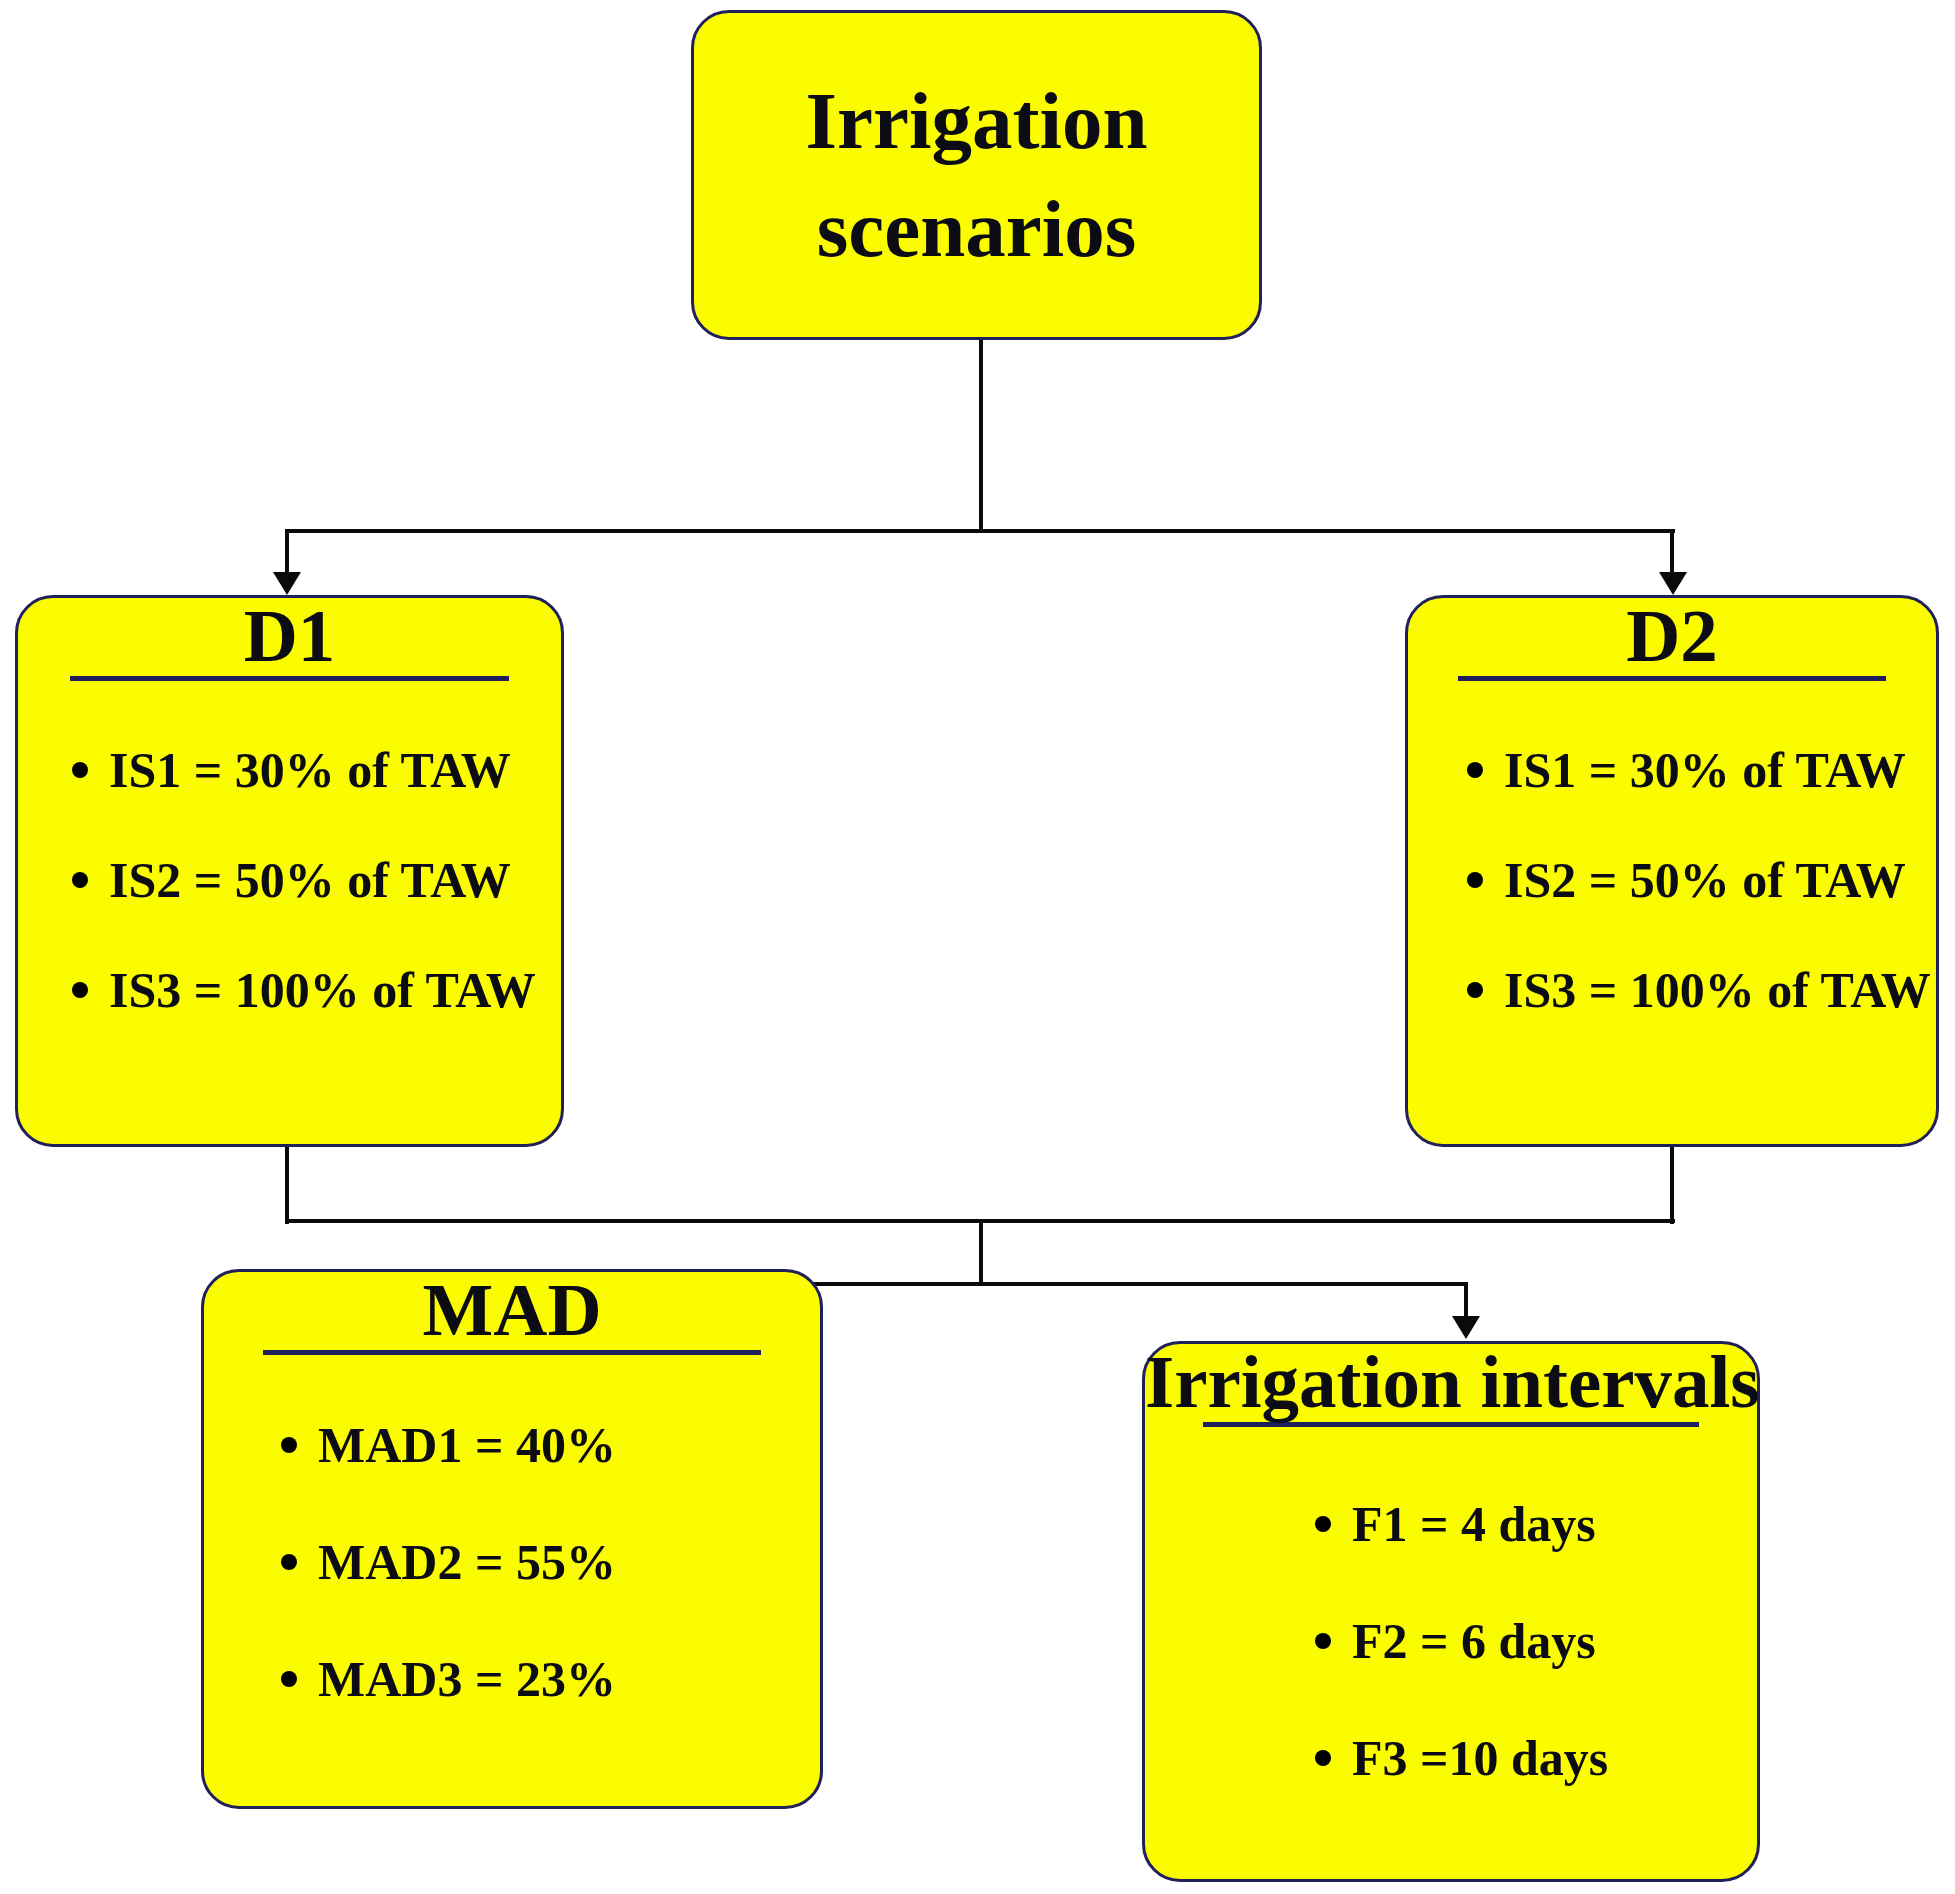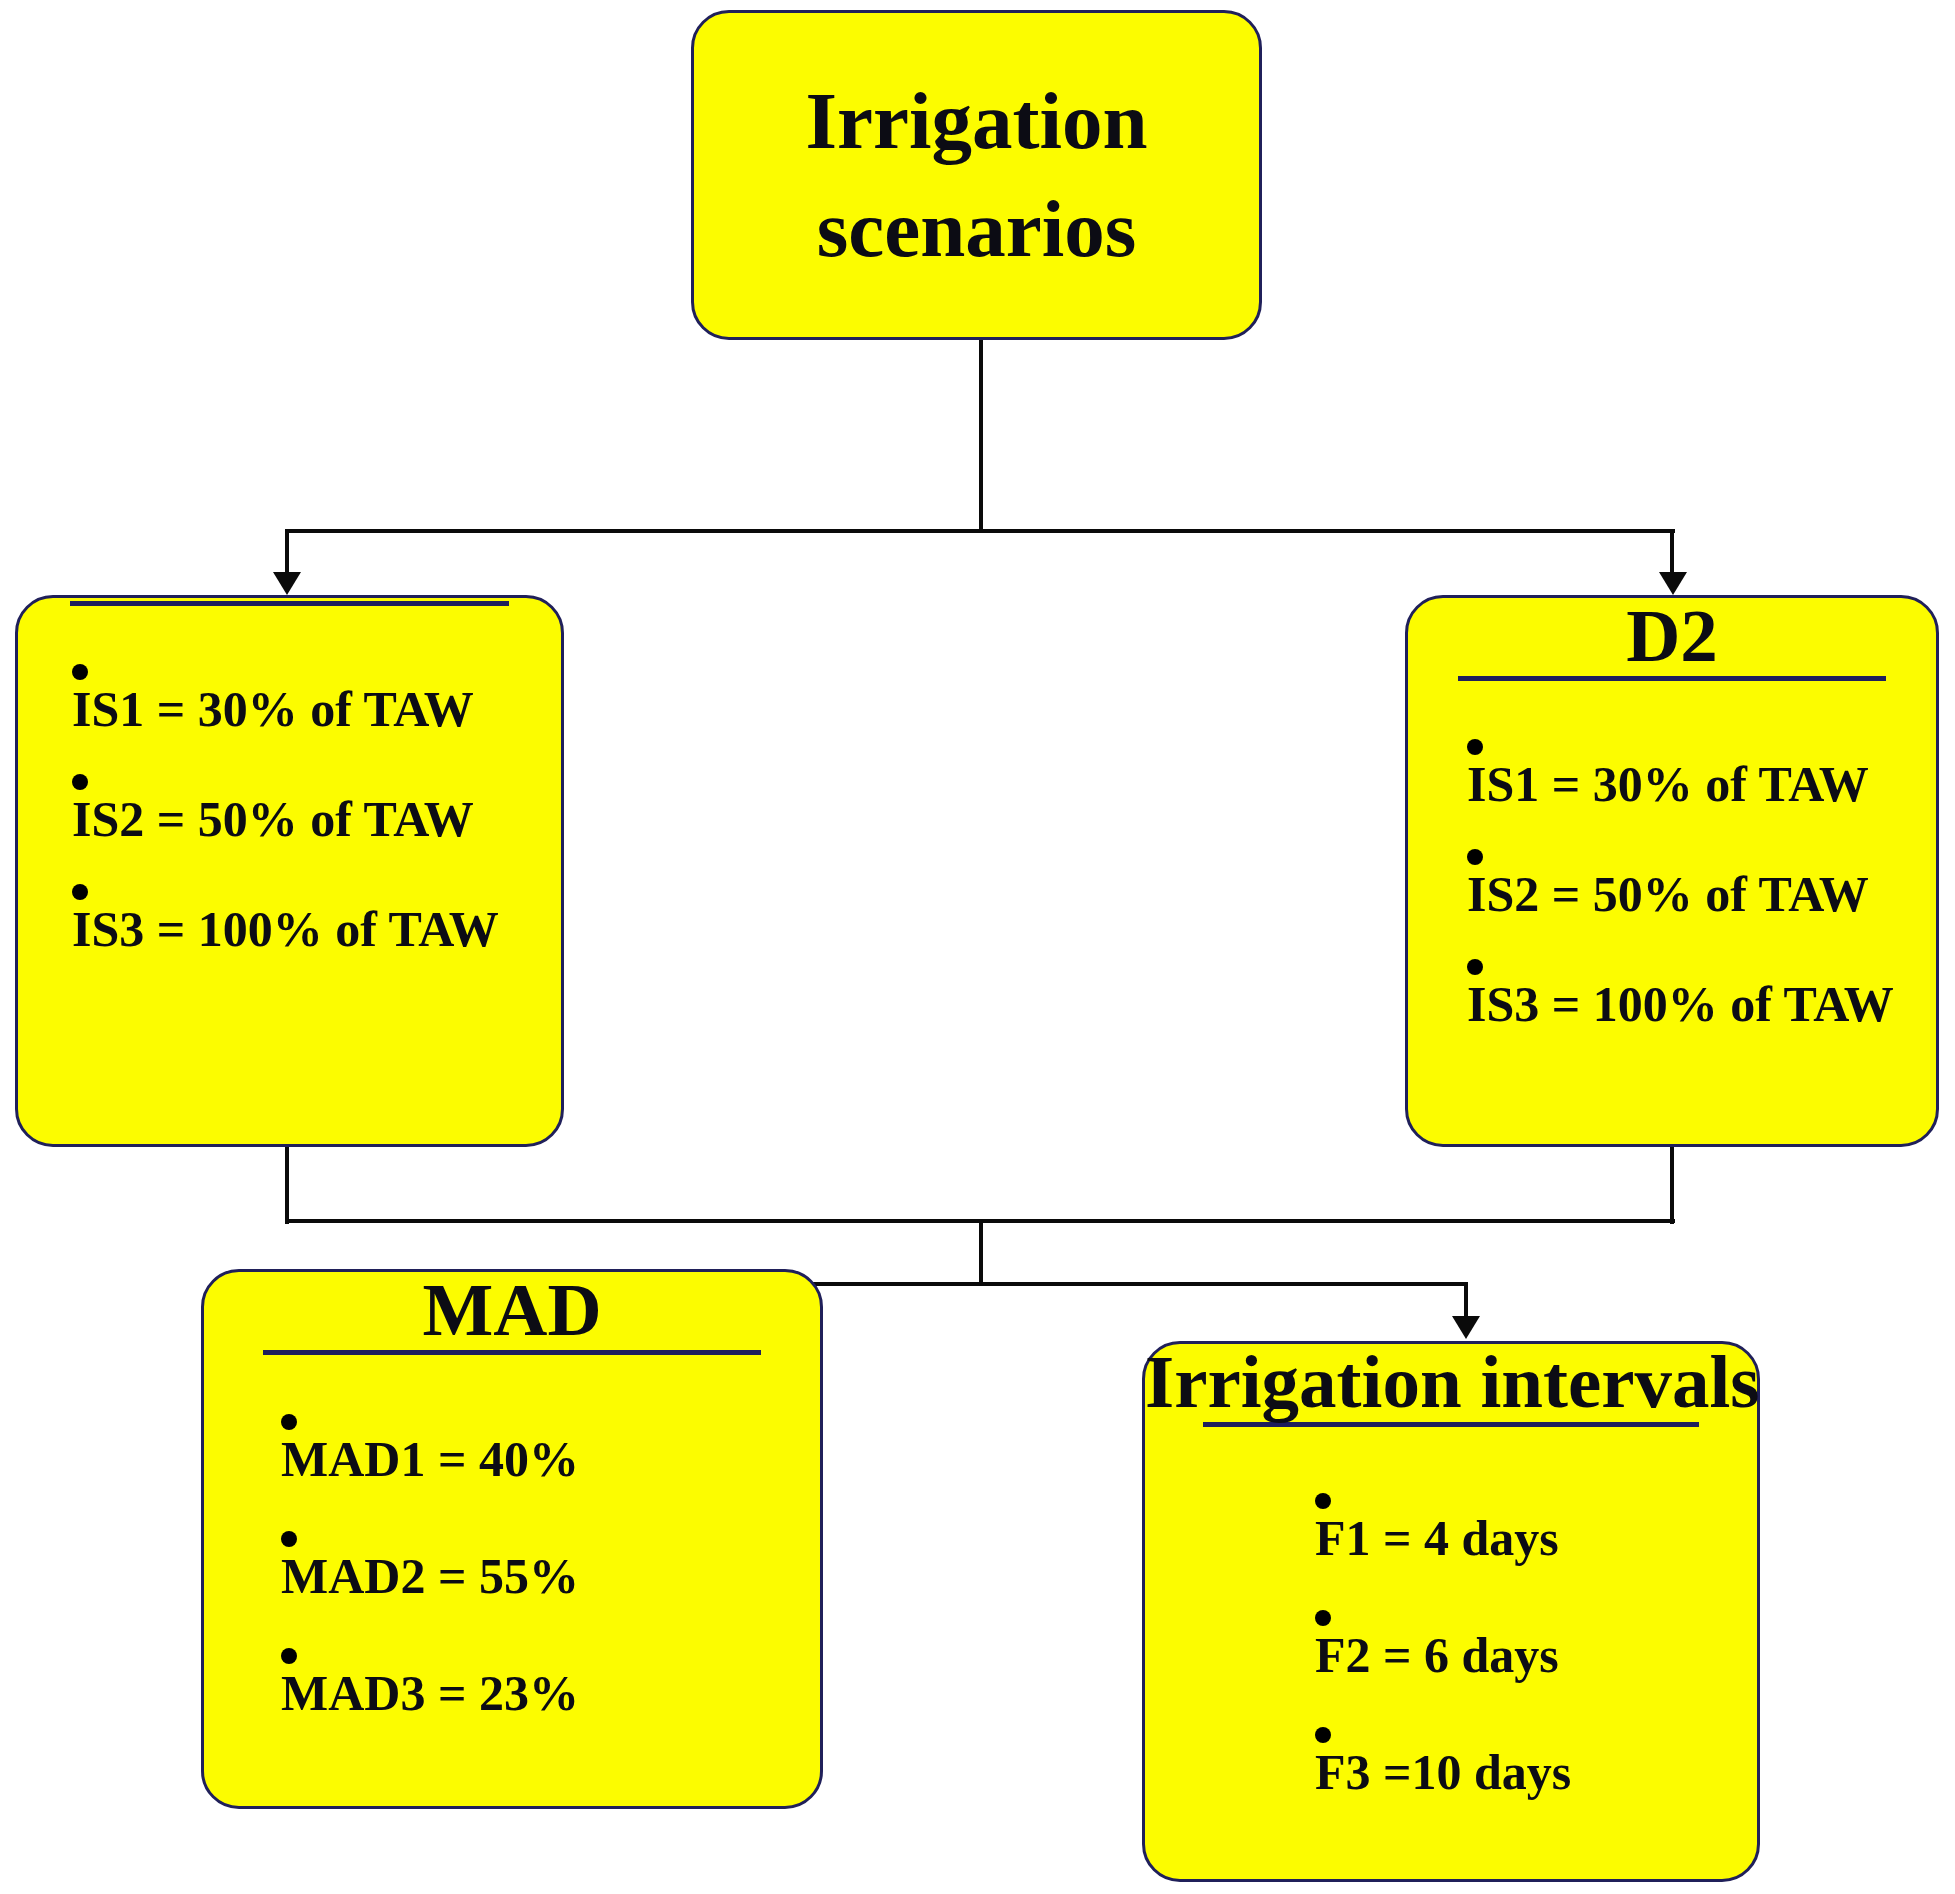--- a/index.html
+++ b/index.html
@@ -52,23 +52,22 @@
     width:81%;
     margin:2.8px auto 0 auto;
     background:var(--rule);
   }
   .bullets{
     display:flex;
     flex-direction:column;
   }
   .bullet-row{
     display:flex;
-    align-items:flex-start;
+    align-items:center;
     height:62px;
-    flex-direction:column;
   }
   .dot{
     width:16px;height:16px;
     border-radius:50%;
     background:#000;
     flex:0 0 auto;
     margin-right:21px;
   }
   .bullet-text{
     font-size:50px;
@@ -105,20 +104,21 @@
   <div class="line" style="left:515px;top:1282px;width:4.1px;height:38px"></div>
   <div class="arrowhead" style="left:504px;top:1316px"></div>
   <div class="line" style="left:1464px;top:1282px;width:4.1px;height:38px"></div>
   <div class="arrowhead" style="left:1452px;top:1316px"></div>
 
   <div class="node node-root" style="left:691px;top:10.3px;width:571px;height:330px">
     <div class="root-title">Irrigation scenarios</div>
   </div>
 
   <div class="node" style="left:15px;top:595px;width:549px;height:552px">
+    <div class="node-title">D1</div>
     <div class="title-rule"></div>
     <div class="bullets" style="margin-top:58px;gap:48px;padding-left:54px">
       <div class="bullet-row">
         <span class="dot"></span>
         <span class="bullet-text">IS1 = 30% of TAW</span>
       </div>
       <div class="bullet-row">
         <span class="dot"></span>
         <span class="bullet-text">IS2 = 50% of TAW</span>
       </div>

